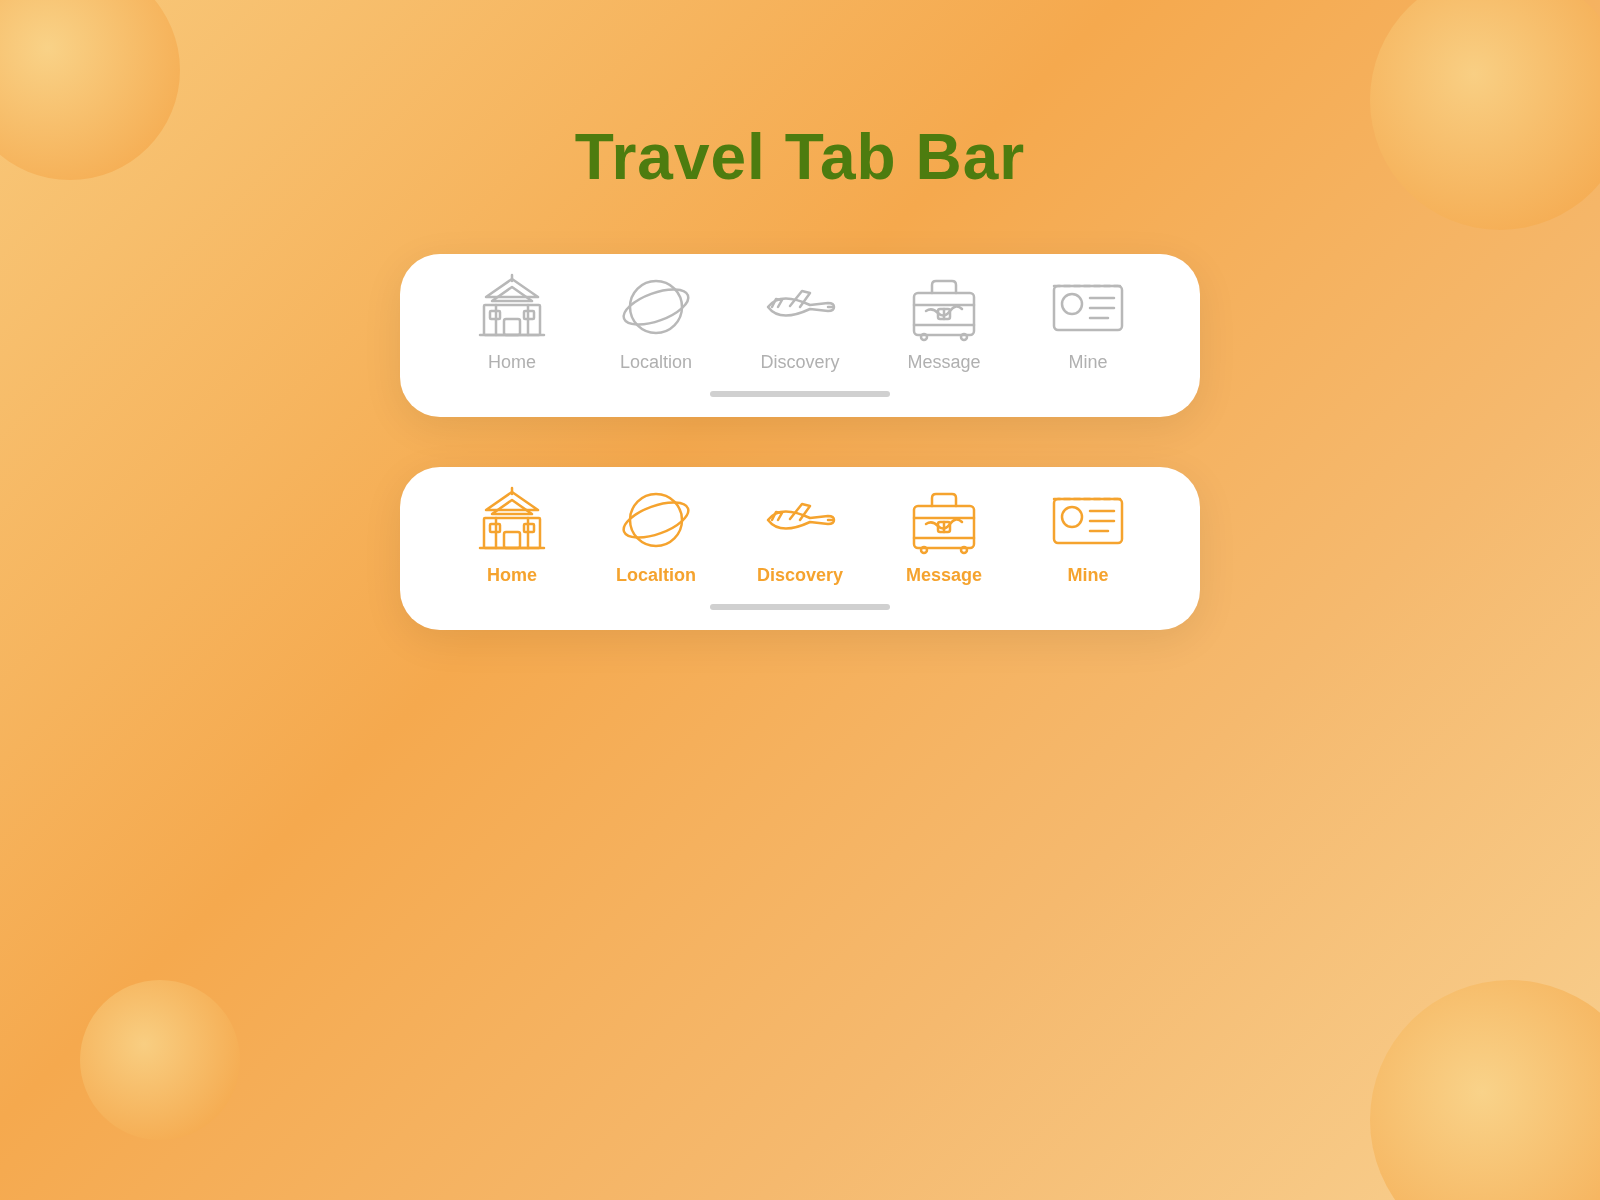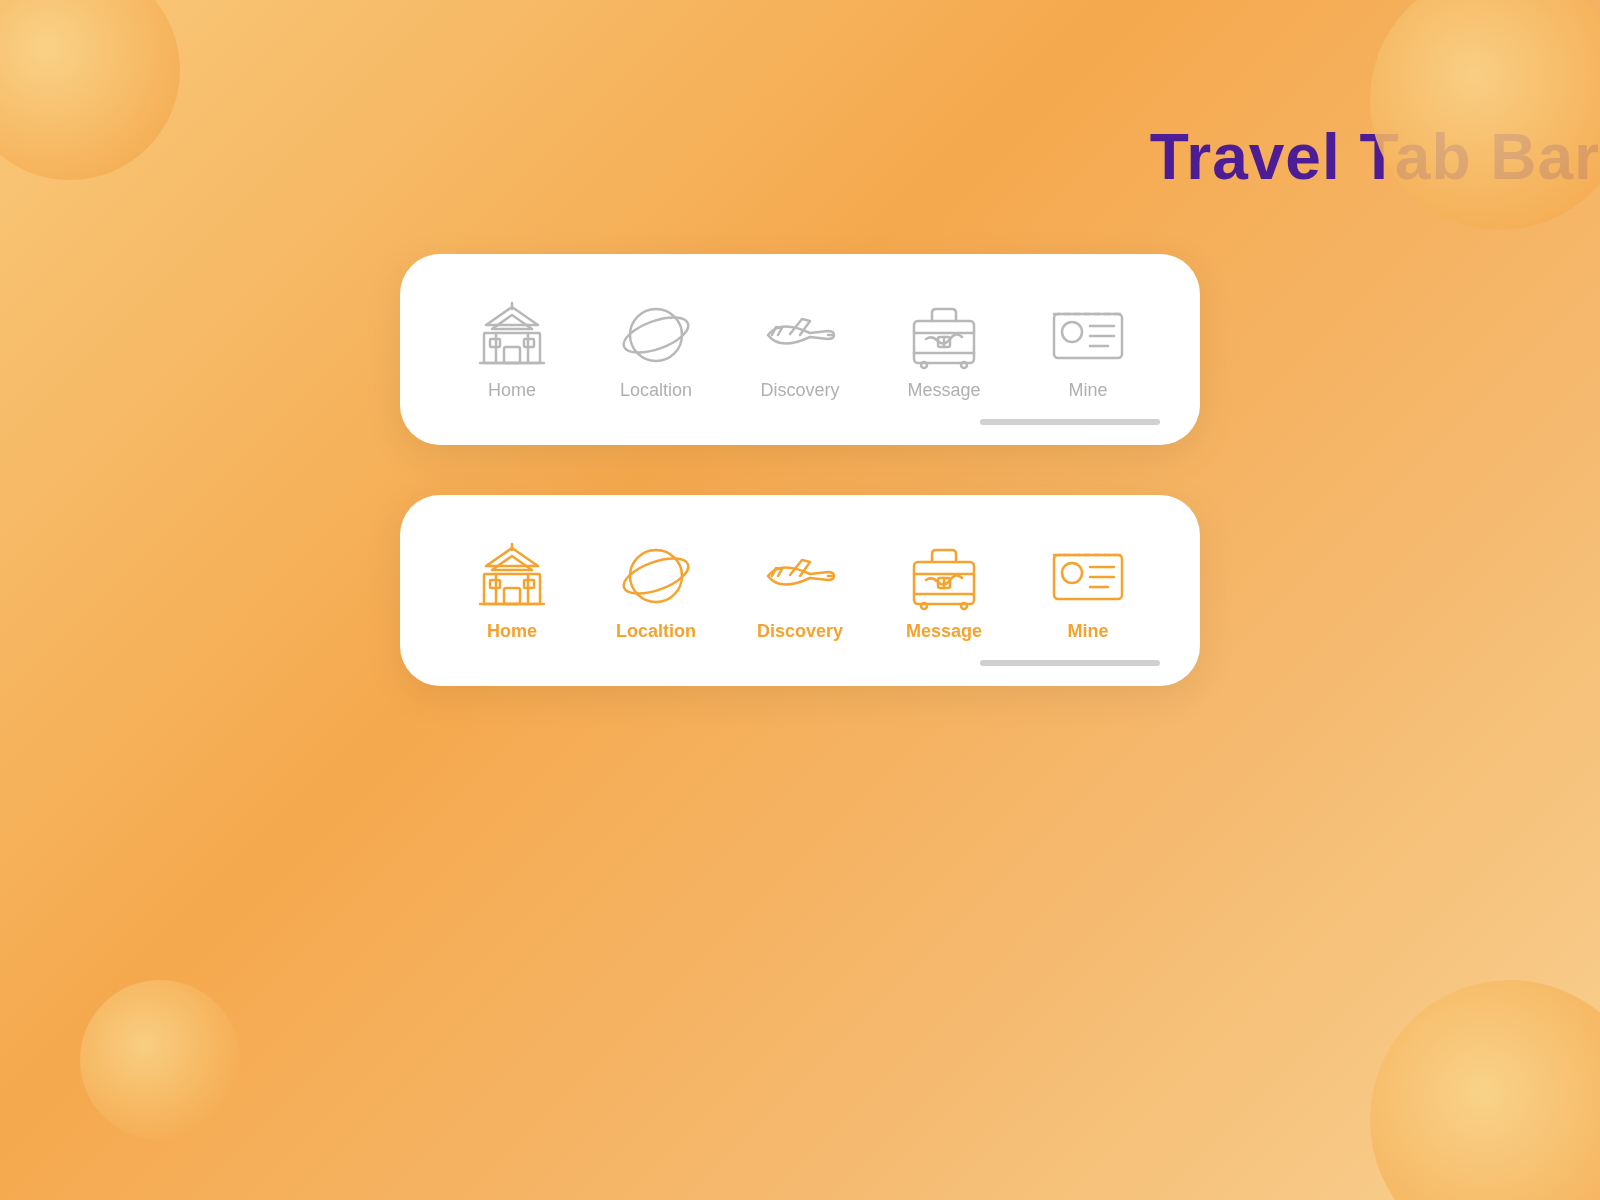--- a/index.html
+++ b/index.html
@@ -31,44 +31,44 @@
     .circle-bottom-left {
       width: 160px; height: 160px;
       bottom: 60px; left: 80px;
     }
     .circle-bottom-right {
       width: 280px; height: 280px;
       bottom: -60px; right: -50px;
     }
 
     .page-title {
-      text-align: right;
+      text-align: center;
       font-size: 64px;
       font-weight: 900;
-      color: #4c1d95;
+      color: #4d7c0f;
       margin-top: 120px;
       letter-spacing: 1px;
     }
 
     
     .tab-bar-container {
       display: flex;
       justify-content: center;
       margin-top: 60px;
     }
 
     .tab-bar {
       background: white;
       border-radius: 40px;
       width: 800px;
-      padding: 46px 40px 20px 40px;
+      padding: 18px 40px 20px 40px;
       box-shadow: 0 10px 40px rgba(0,0,0,0.08);
       display: flex;
       flex-direction: column;
-      align-items: flex-end;
+      align-items: center;
     }
 
     .tab-items {
       display: flex;
       justify-content: space-around;
       width: 100%;
       align-items: flex-end;
     }
 
     .tab-item {

